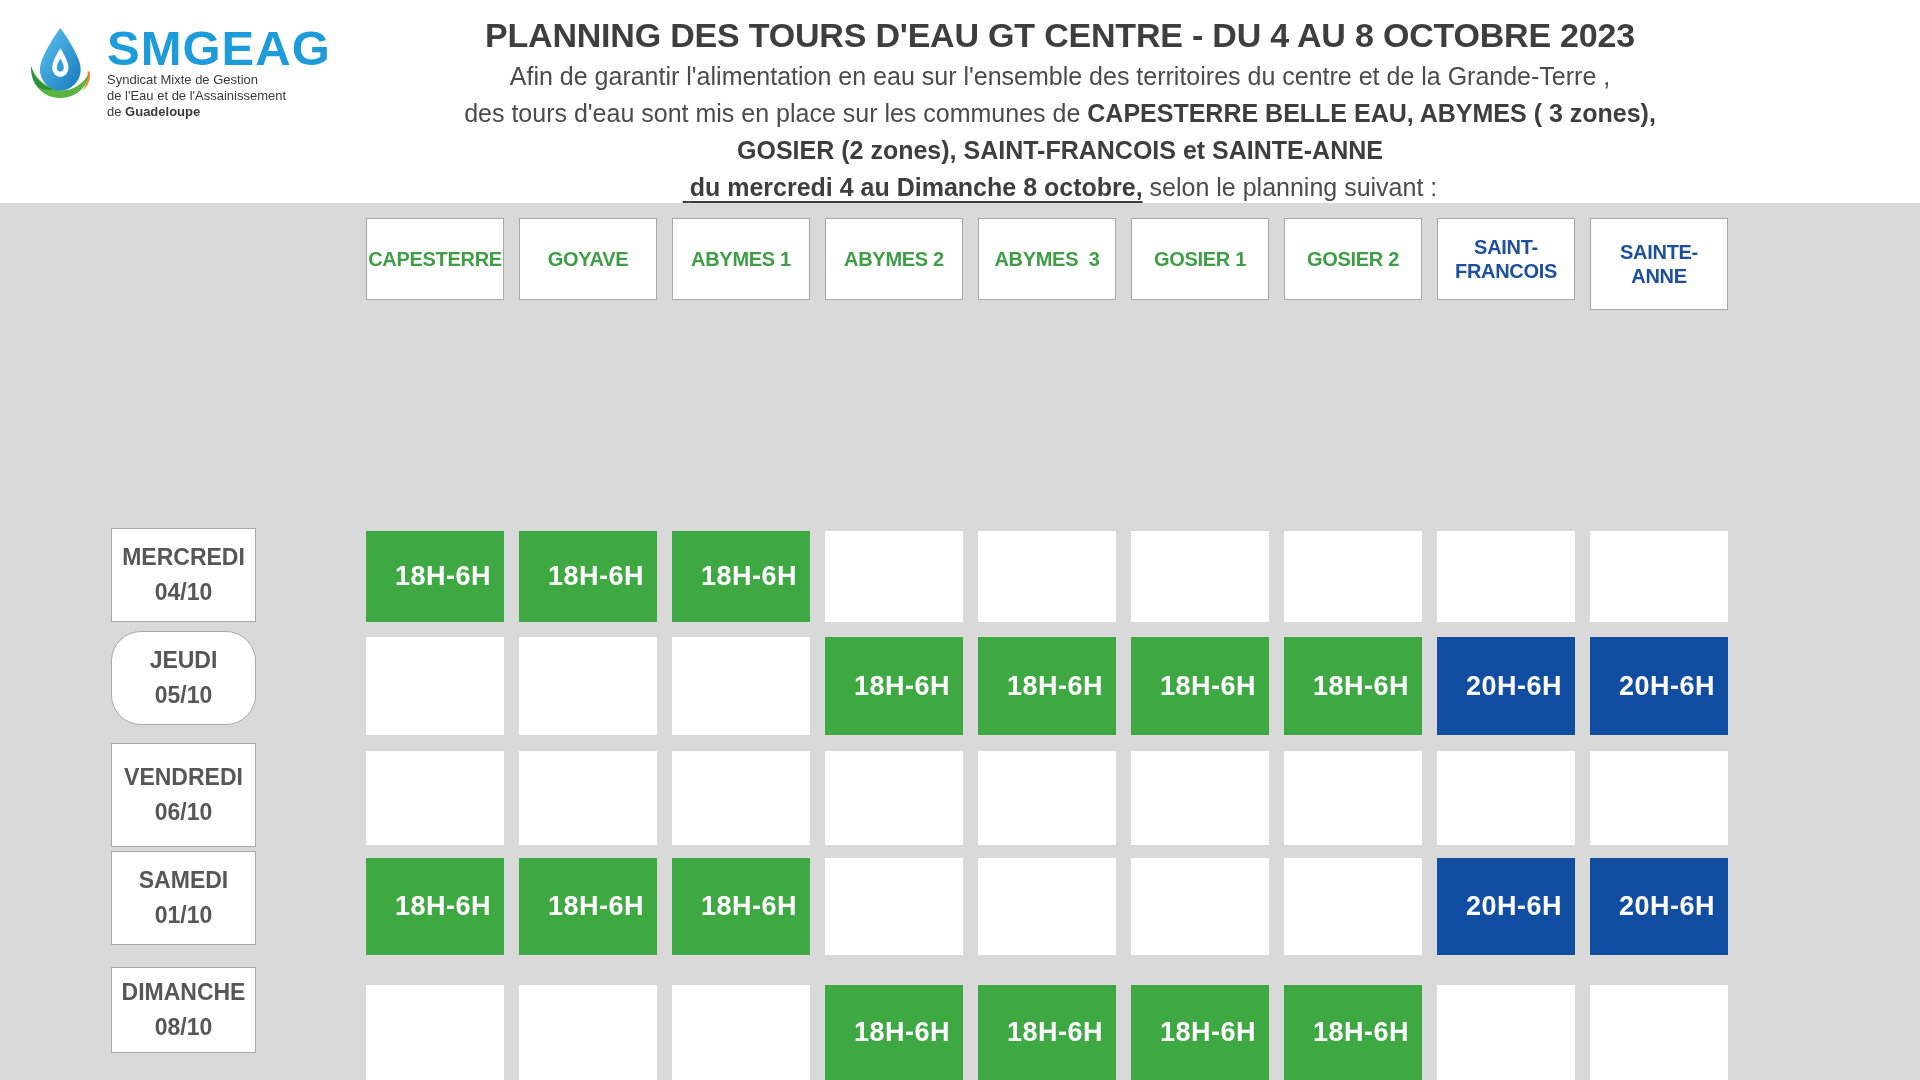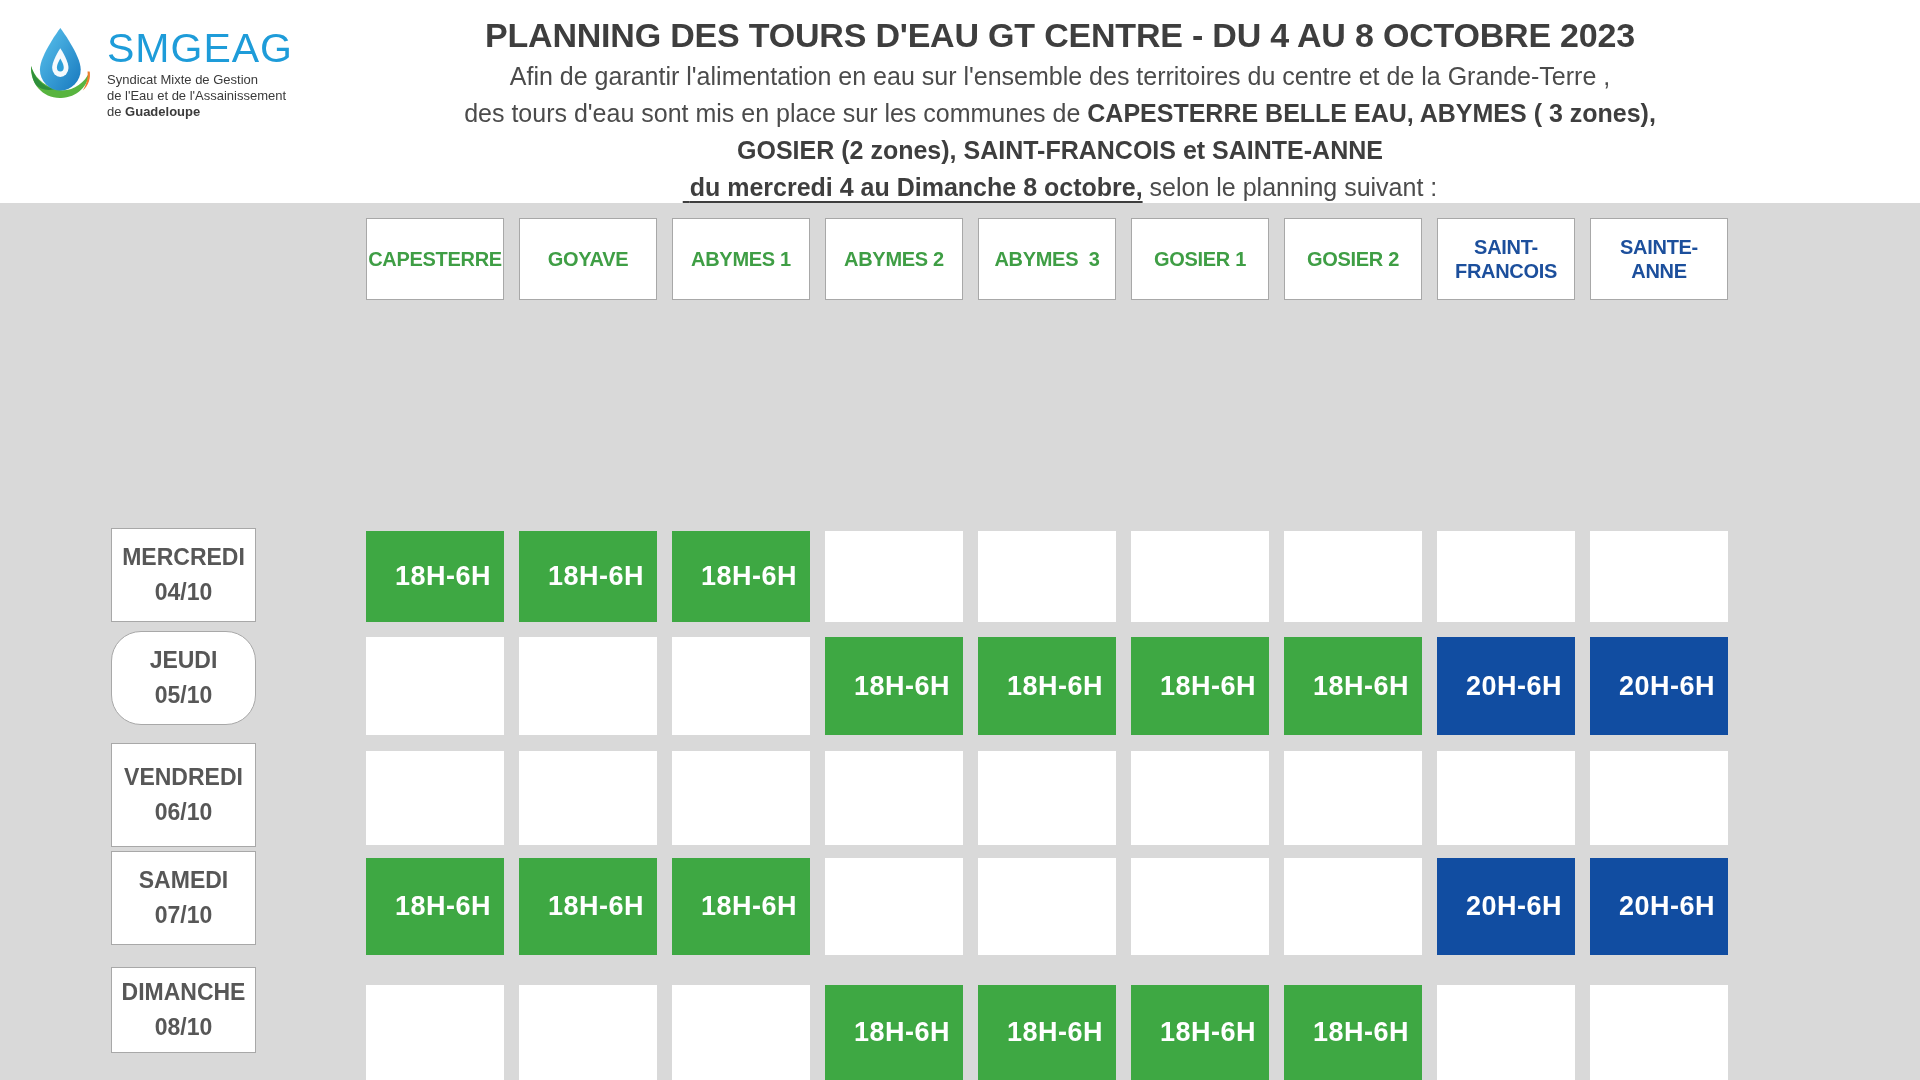--- a/index.html
+++ b/index.html
@@ -12,21 +12,21 @@
   .canvas{
     position:relative;width:1920px;height:1080px;overflow:hidden;
     background:#fff;font-family:"Liberation Sans",sans-serif;
   }
   .grid-bg{position:absolute;left:0;top:203px;width:1920px;height:877px;background:var(--bg);}
   .header-band{position:absolute;left:0;top:0;width:1920px;height:203px;background:#fff;}
   
   .logo{position:absolute;left:27px;top:12px;display:flex;align-items:flex-start;}
   .logo svg{width:68px;height:104px;display:block;}
   .logo-text{margin-left:12px;padding-top:16px;}
-  .logo-name{font-weight:normal;font-size:41px;line-height:40px;letter-spacing:1px;color:var(--logo-blue);}
+  .logo-name{font-weight:bold;font-size:49px;line-height:40px;letter-spacing:1px;color:var(--logo-blue);}
   .logo-tagline{margin-top:4px;font-size:13px;line-height:16px;color:#3A3A3A;}
   
   .header-text{position:absolute;left:300px;top:0;width:1520px;text-align:center;color:var(--body);}
   .page-title{margin:0;padding-top:14px;font-size:34px;line-height:42px;font-weight:bold;
     letter-spacing:-0.2px;color:var(--title);}
   .intro{margin:2px 0 8px;font-size:25px;line-height:37px;}
   .intro b{color:var(--title);}
   .intro .ul{text-decoration:underline;text-decoration-thickness:2px;text-underline-offset:5px;white-space:pre-wrap;}
   
   .box{position:absolute;box-sizing:border-box;display:flex;align-items:center;justify-content:center;
@@ -88,21 +88,21 @@
   <div id="grid-layer">
       <div class="box colhead green" style="left: 366px; top: 218px; width: 138px; height: 82px;">CAPESTERRE</div>
       <div class="box colhead green" style="left: 519px; top: 218px; width: 138px; height: 82px;">GOYAVE</div>
       <div class="box colhead green" style="left: 672px; top: 218px; width: 138px; height: 82px;">ABYMES 1</div>
       <div class="box colhead green" style="left: 825px; top: 218px; width: 138px; height: 82px;">ABYMES 2</div>
       <div class="box colhead green" style="left: 978px; top: 218px; width: 138px; height: 82px;">ABYMES  3</div>
       <div class="box colhead green" style="left: 1131px; top: 218px; width: 138px; height: 82px;">GOSIER 1</div>
       <div class="box colhead green" style="left: 1284px; top: 218px; width: 138px; height: 82px;">GOSIER 2</div>
       <div class="box colhead blue" style="left: 1437px; top: 218px; width: 138px; height: 82px;">SAINT-
 FRANCOIS</div>
-      <div class="box colhead blue" style="left: 1590px; top: 218px; width: 138px; height: 82px;">SAINTE-
+      <div class="box colhead blue" style="left: 1590px; top: 218px; width: 138px; height: 92px;">SAINTE-
 ANNE</div>
       <div class="box rowhead" style="left: 111px; top: 528px; width: 145px; height: 94px;">MERCREDI
 04/10</div>
       <div class="box cell green" style="left: 366px; top: 531px; width: 138px; height: 91px;">18H-6H</div>
       <div class="box cell green" style="left: 519px; top: 531px; width: 138px; height: 91px;">18H-6H</div>
       <div class="box cell green" style="left: 672px; top: 531px; width: 138px; height: 91px;">18H-6H</div>
       <div class="box cell empty" style="left: 825px; top: 531px; width: 138px; height: 91px;"></div>
       <div class="box cell empty" style="left: 978px; top: 531px; width: 138px; height: 91px;"></div>
       <div class="box cell empty" style="left: 1131px; top: 531px; width: 138px; height: 91px;"></div>
       <div class="box cell empty" style="left: 1284px; top: 531px; width: 138px; height: 91px;"></div>
@@ -124,21 +124,21 @@
       <div class="box cell empty" style="left: 366px; top: 751px; width: 138px; height: 94px;"></div>
       <div class="box cell empty" style="left: 519px; top: 751px; width: 138px; height: 94px;"></div>
       <div class="box cell empty" style="left: 672px; top: 751px; width: 138px; height: 94px;"></div>
       <div class="box cell empty" style="left: 825px; top: 751px; width: 138px; height: 94px;"></div>
       <div class="box cell empty" style="left: 978px; top: 751px; width: 138px; height: 94px;"></div>
       <div class="box cell empty" style="left: 1131px; top: 751px; width: 138px; height: 94px;"></div>
       <div class="box cell empty" style="left: 1284px; top: 751px; width: 138px; height: 94px;"></div>
       <div class="box cell empty" style="left: 1437px; top: 751px; width: 138px; height: 94px;"></div>
       <div class="box cell empty" style="left: 1590px; top: 751px; width: 138px; height: 94px;"></div>
       <div class="box rowhead" style="left: 111px; top: 851px; width: 145px; height: 94px;">SAMEDI
-07/10</div>
+01/10</div>
       <div class="box cell green" style="left: 366px; top: 858px; width: 138px; height: 97px;">18H-6H</div>
       <div class="box cell green" style="left: 519px; top: 858px; width: 138px; height: 97px;">18H-6H</div>
       <div class="box cell green" style="left: 672px; top: 858px; width: 138px; height: 97px;">18H-6H</div>
       <div class="box cell empty" style="left: 825px; top: 858px; width: 138px; height: 97px;"></div>
       <div class="box cell empty" style="left: 978px; top: 858px; width: 138px; height: 97px;"></div>
       <div class="box cell empty" style="left: 1131px; top: 858px; width: 138px; height: 97px;"></div>
       <div class="box cell empty" style="left: 1284px; top: 858px; width: 138px; height: 97px;"></div>
       <div class="box cell blue" style="left: 1437px; top: 858px; width: 138px; height: 97px;">20H-6H</div>
       <div class="box cell blue" style="left: 1590px; top: 858px; width: 138px; height: 97px;">20H-6H</div>
       <div class="box rowhead" style="left: 111px; top: 967px; width: 145px; height: 86px;">DIMANCHE

